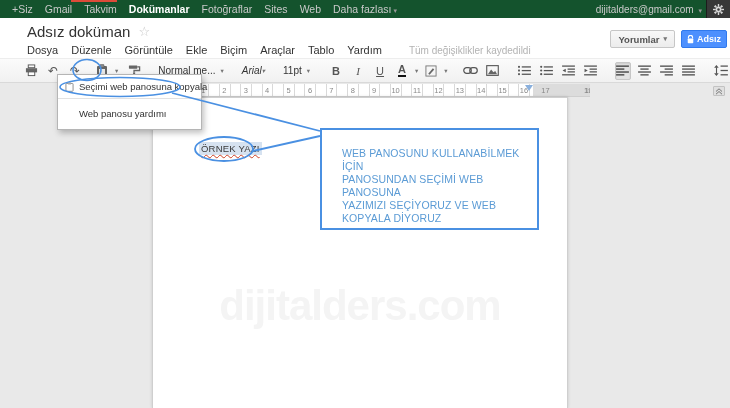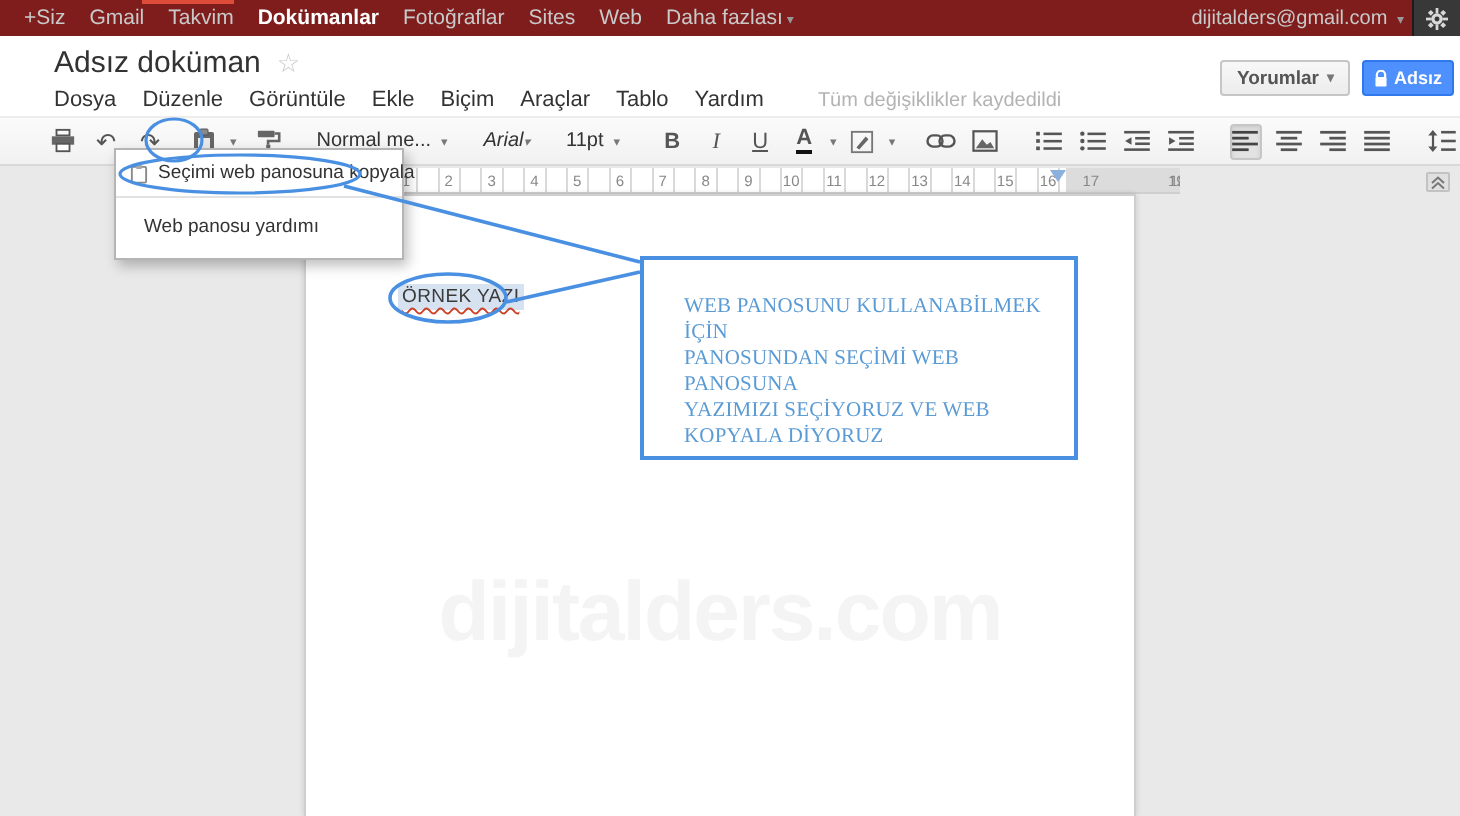--- a/index.html
+++ b/index.html
@@ -1,20 +1,20 @@
 <!DOCTYPE html>
 <html><head>
 <meta charset="utf-8">
 <style>
   * { margin:0; padding:0; box-sizing:border-box; }
   body { font-family:"Liberation Sans", sans-serif; }
   .screen { position:relative; width:730px; height:408px; background:#e9e9e9; overflow:hidden; }
 
   
-  .topbar { position:absolute; left:0; top:0; width:730px; height:18px; background:#7f1d1d; display:flex; align-items:center; z-index:10; }
+  .topbar { position:absolute; left:0; top:0; width:730px; height:18px; background:#14532d; display:flex; align-items:center; z-index:10; }
   .topbar-left { display:flex; align-items:center; padding-left:6px; }
   .tb-item { font-size:10.5px; color:#c9c9c9; padding:0 6px; cursor:pointer; white-space:nowrap; }
   .tb-item.active { color:#fff; font-weight:bold; }
   .tb-caret { font-size:7px; color:#999; margin-left:2px; }
   .red-strip { position:absolute; left:71px; top:0; width:46px; height:2px; background:#dd4b39; }
   .topbar-right { margin-left:auto; display:flex; align-items:center; height:100%; }
   .tb-email { font-size:10px; color:#c9c9c9; padding-right:4px; cursor:pointer; }
   .gear-btn { width:24px; height:18px; display:flex; align-items:center; justify-content:center; background:#383838; border-left:1px solid #1c1c1c; cursor:pointer; }
 
   
@@ -62,33 +62,33 @@
       border-right:4px solid transparent; border-top:6px solid #8ab0dd; cursor:pointer; }
   .collapse-btn { position:absolute; right:5px; top:3px; width:12px; height:10px; background:#e0e0e0;
       border:1px solid #c2c2c2; border-radius:1px; display:flex; align-items:center; justify-content:center; cursor:pointer; }
 
   .page { position:absolute; left:152px; top:14px; width:416px; height:311px; background:#fff;
       border:1px solid #cfcfcf; border-bottom:none; box-shadow:0 0 3px rgba(0,0,0,.15); }
   .selected-text { position:absolute; left:46px; top:44px; font-size:9.5px; color:#3a3a3a;
       background:#d6e2f0; padding:1px 2px; letter-spacing:.2px; white-space:nowrap;
       text-decoration:underline wavy #cc4125 1px; text-underline-offset:2px; }
   .callout-box { position:absolute; left:167px; top:30px; width:219px; height:102px;
-      border:2px solid #4a90e2; background:transparent;font-family:Liberation Serif, serif; }
+      border:2px solid #4a90e2; background:transparent; }
   .callout-text { position:absolute; left:20px; top:17px; width:190px; font-size:10.5px;
       line-height:13px; color:#5b9bd5; letter-spacing:.1px; }
   .watermark { position:absolute; left:0; top:184px; width:100%; text-align:center;
       font-size:42px; font-weight:800; color:#f4f4f4; letter-spacing:-1px; white-space:nowrap; }
 
   
   .clip-menu { position:absolute; left:57px; top:74px; width:145px; background:#fff;
       border:1px solid #b5b5b5; box-shadow:2px 3px 6px rgba(0,0,0,.25); z-index:50; padding:3px 0 6px 0; }
   .clip-item { display:flex; align-items:center; font-size:9.5px; color:#333; padding:3px 6px 4px 7px; cursor:pointer; white-space:nowrap; }
   .clip-item .mi { margin-right:5px; display:flex; }
   .clip-sep { height:1px; background:#e2e2e2; margin:2px 0 6px 0; }
-  .clip-item.second { padding-left:14px; }
+  .clip-item.second { padding-left:21px; }
 
   
   .overlay { position:absolute; left:0; top:0; width:730px; height:408px; z-index:60; pointer-events:none; }
 </style>
 </head>
 <body>
 
 <div class="screen">
 
   <div class="topbar">

